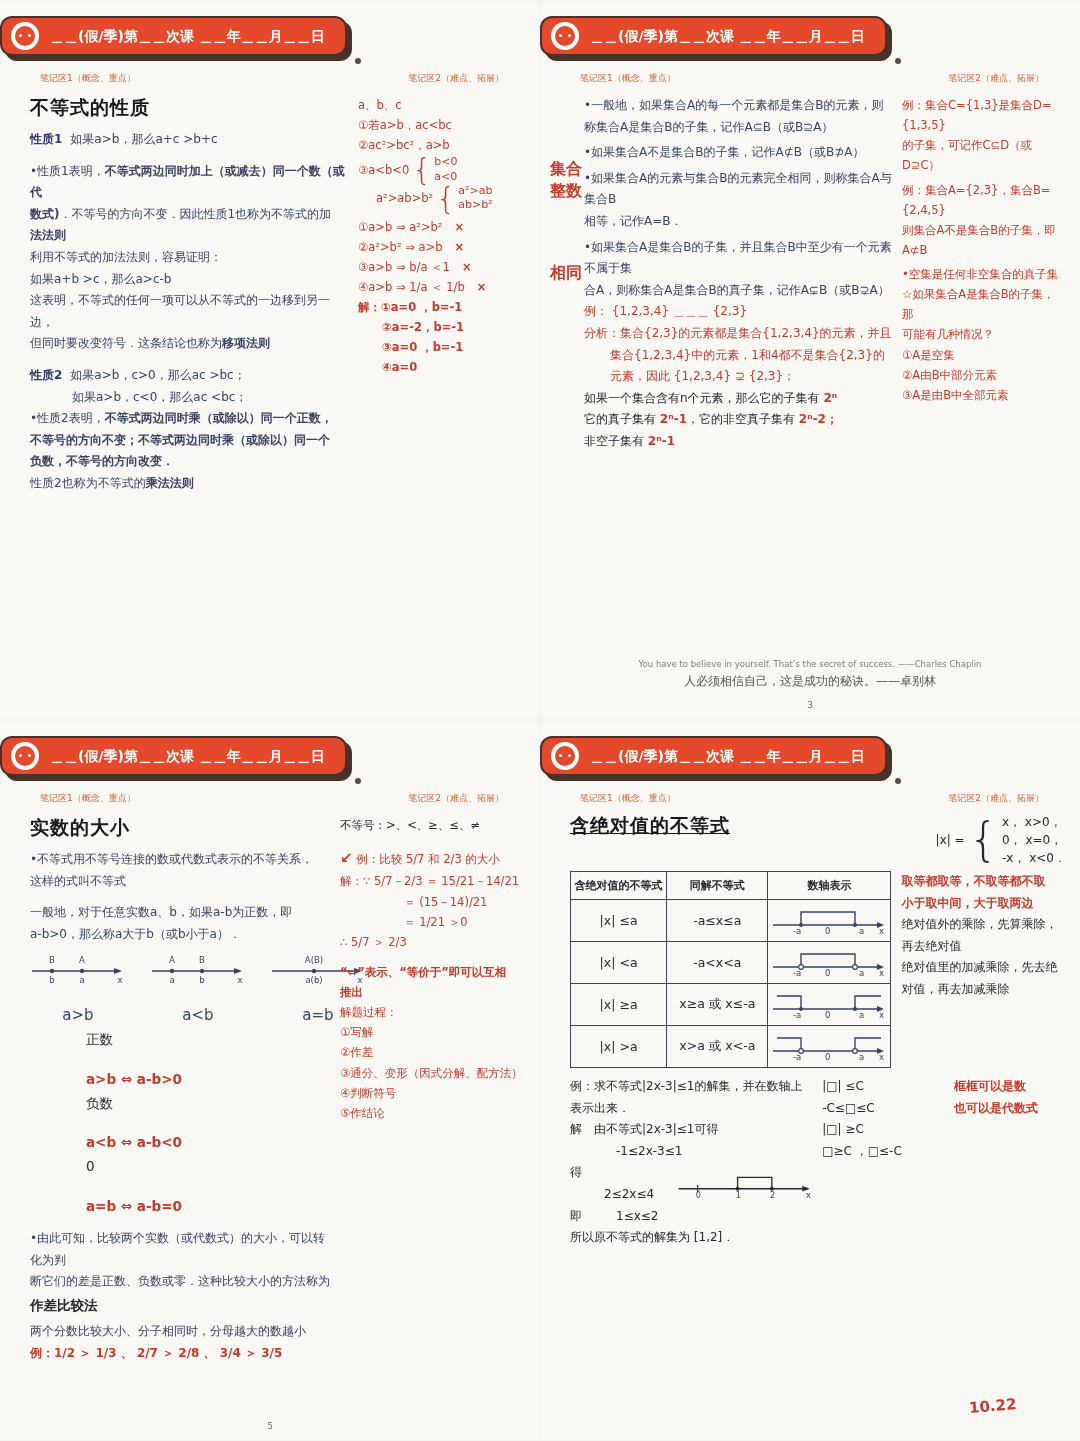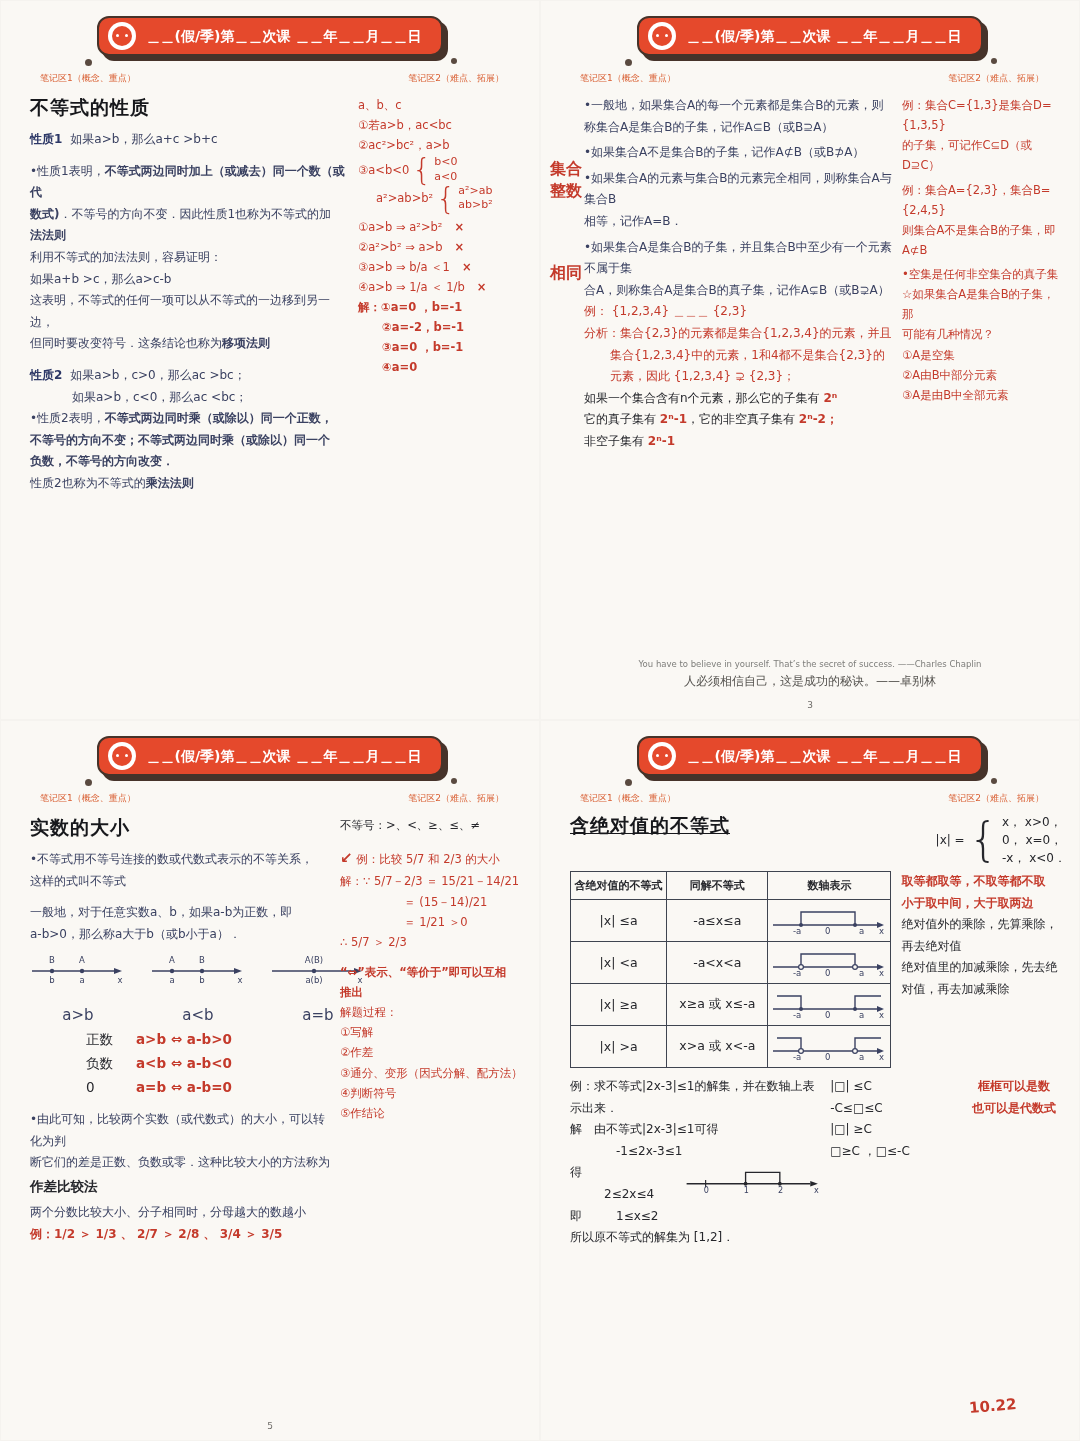--- a/index.html
+++ b/index.html
@@ -3,21 +3,21 @@
 <meta charset="utf-8">
 <style>
   :root{
     --banner:#e5492c; --ink:#3a4161; --blk:#26272c; --red:#c43a2b; --orange:#d95f33;
     --paper:#f4f1ec; --page:#faf8f4; --line:#3f4450;
   }
   *{margin:0;padding:0;box-sizing:border-box;}
   body{width:1080px;height:1441px;background:var(--paper);font-family:"DejaVu Sans",sans-serif;overflow:hidden;}
   .sheet{display:grid;grid-template-columns:540px 540px;grid-template-rows:720px 721px;}
   .page{position:relative;background:var(--page);overflow:hidden;box-shadow:inset 0 0 0 1px rgba(0,0,0,0.02);}
-  .banner-row{display:flex;justify-content:center;padding-top:16px;position:relative;}
+  .banner-row{display:flex;padding-top:16px;position:relative;}
   .banner{position:relative;display:inline-block;background:var(--banner);border:2px solid #46332a;border-radius:12px;color:#fff;font-weight:bold;font-size:14px;line-height:1;padding:11px 20px 11px 48px;box-shadow:5px 5px 0 #46332a;white-space:nowrap;}
   .banner::after{content:"";position:absolute;left:-14px;bottom:-12px;width:7px;height:7px;border-radius:50%;background:#5a4a40;}
   .banner::before{content:"";position:absolute;right:-16px;bottom:-10px;width:6px;height:6px;border-radius:50%;background:#5a4a40;}
   .logo{position:absolute;left:9px;top:50%;transform:translateY(-50%);width:28px;height:28px;border-radius:50%;background:#fff;display:flex;align-items:center;justify-content:center;}
   .logo i{display:block;width:20px;height:20px;border-radius:50%;background:var(--banner);position:relative;}
   .logo i::before,.logo i::after{content:"";position:absolute;top:8px;width:3px;height:3px;border-radius:50%;background:#fff;}
   .logo i::before{left:4px}.logo i::after{right:4px}
   .zones{display:flex;justify-content:space-between;margin:16px 36px 8px 40px;font-size:9px;color:var(--orange);}
   .content{display:flex;gap:10px;padding:2px 14px 0 30px;}
   .ln{font-size:12px;line-height:1.8;color:var(--ink);}
@@ -34,38 +34,38 @@
   .footer{position:absolute;left:0;right:0;bottom:30px;text-align:center;font-size:8.5px;color:#7d7d7a;}
   .footer .cn{color:#55534f;margin-top:4px;font-size:12px;}
   .pageno{position:absolute;bottom:10px;left:0;right:0;text-align:center;font-size:9px;color:#6e6c68;}
   
   .m-note{position:absolute;font-size:16px;color:var(--red);font-weight:bold;}
   
   .axes-row{display:flex;gap:24px;margin:6px 0 4px;}
   .axisbox{text-align:center;}
   .axisbox .cap{font-size:15px;color:var(--ink);margin-top:15px;}
   svg text{font-size:8.5px;fill:var(--ink);}
-  .eq{display:flex;gap:16px;margin-left:56px;font-size:13.5px;line-height:1.75;}
+  .eq{display:flex;gap:16px;margin-left:56px;font-size:13.5px;line-height:1.75;flex-direction:column;}
   .eq .lab{color:var(--blk);width:34px;}
   .eq .frm{color:var(--red);font-weight:bold;}
   
   .p4-top{display:flex;justify-content:space-between;align-items:flex-start;padding:0 14px 0 30px;}
   .piecewise{display:flex;align-items:center;gap:4px;font-size:12px;color:var(--blk);}
   .piecewise .brace{font-size:46px;}
   .pw-lines div{line-height:1.5;}
   .p4-band{display:flex;gap:10px;padding:4px 10px 0 30px;}
   table.abs{border-collapse:collapse;}
   table.abs th,table.abs td{border:1.6px solid var(--line);text-align:center;color:var(--blk);}
   table.abs th{font-size:11px;padding:6px 3px;font-weight:bold;}
   table.abs td{font-size:12.5px;padding:3px 3px;}
   .p4-notes{width:172px;font-size:11.5px;line-height:1.65;}
   .cases{margin:10px 0 0 34px;display:grid;grid-template-columns:168px auto;row-gap:3px;font-size:12.5px;color:var(--blk);}
   .example{display:flex;gap:8px;padding:8px 10px 0 30px;}
-  .ex-main{flex:1.55;} .ex-box{flex:.8;} .ex-red{flex:.75;text-align:center;}
-  .sol-row{display:flex;align-items:flex-start;gap:18px;}
+  .ex-main{flex:1.55;} .ex-box{flex:.8;} .ex-red{flex:.75;}
+  .sol-row{display:flex;align-items:center;gap:10px;}
   .date{position:absolute;right:64px;bottom:26px;color:var(--red);font-size:15px;transform:rotate(-5deg);font-weight:bold;}
   .arrow-red{color:var(--red);font-weight:bold;font-size:15px;}
 </style>
 </head>
 <body>
 
 <div class="sheet">
 
   <div class="page">
     <div class="banner-row">

